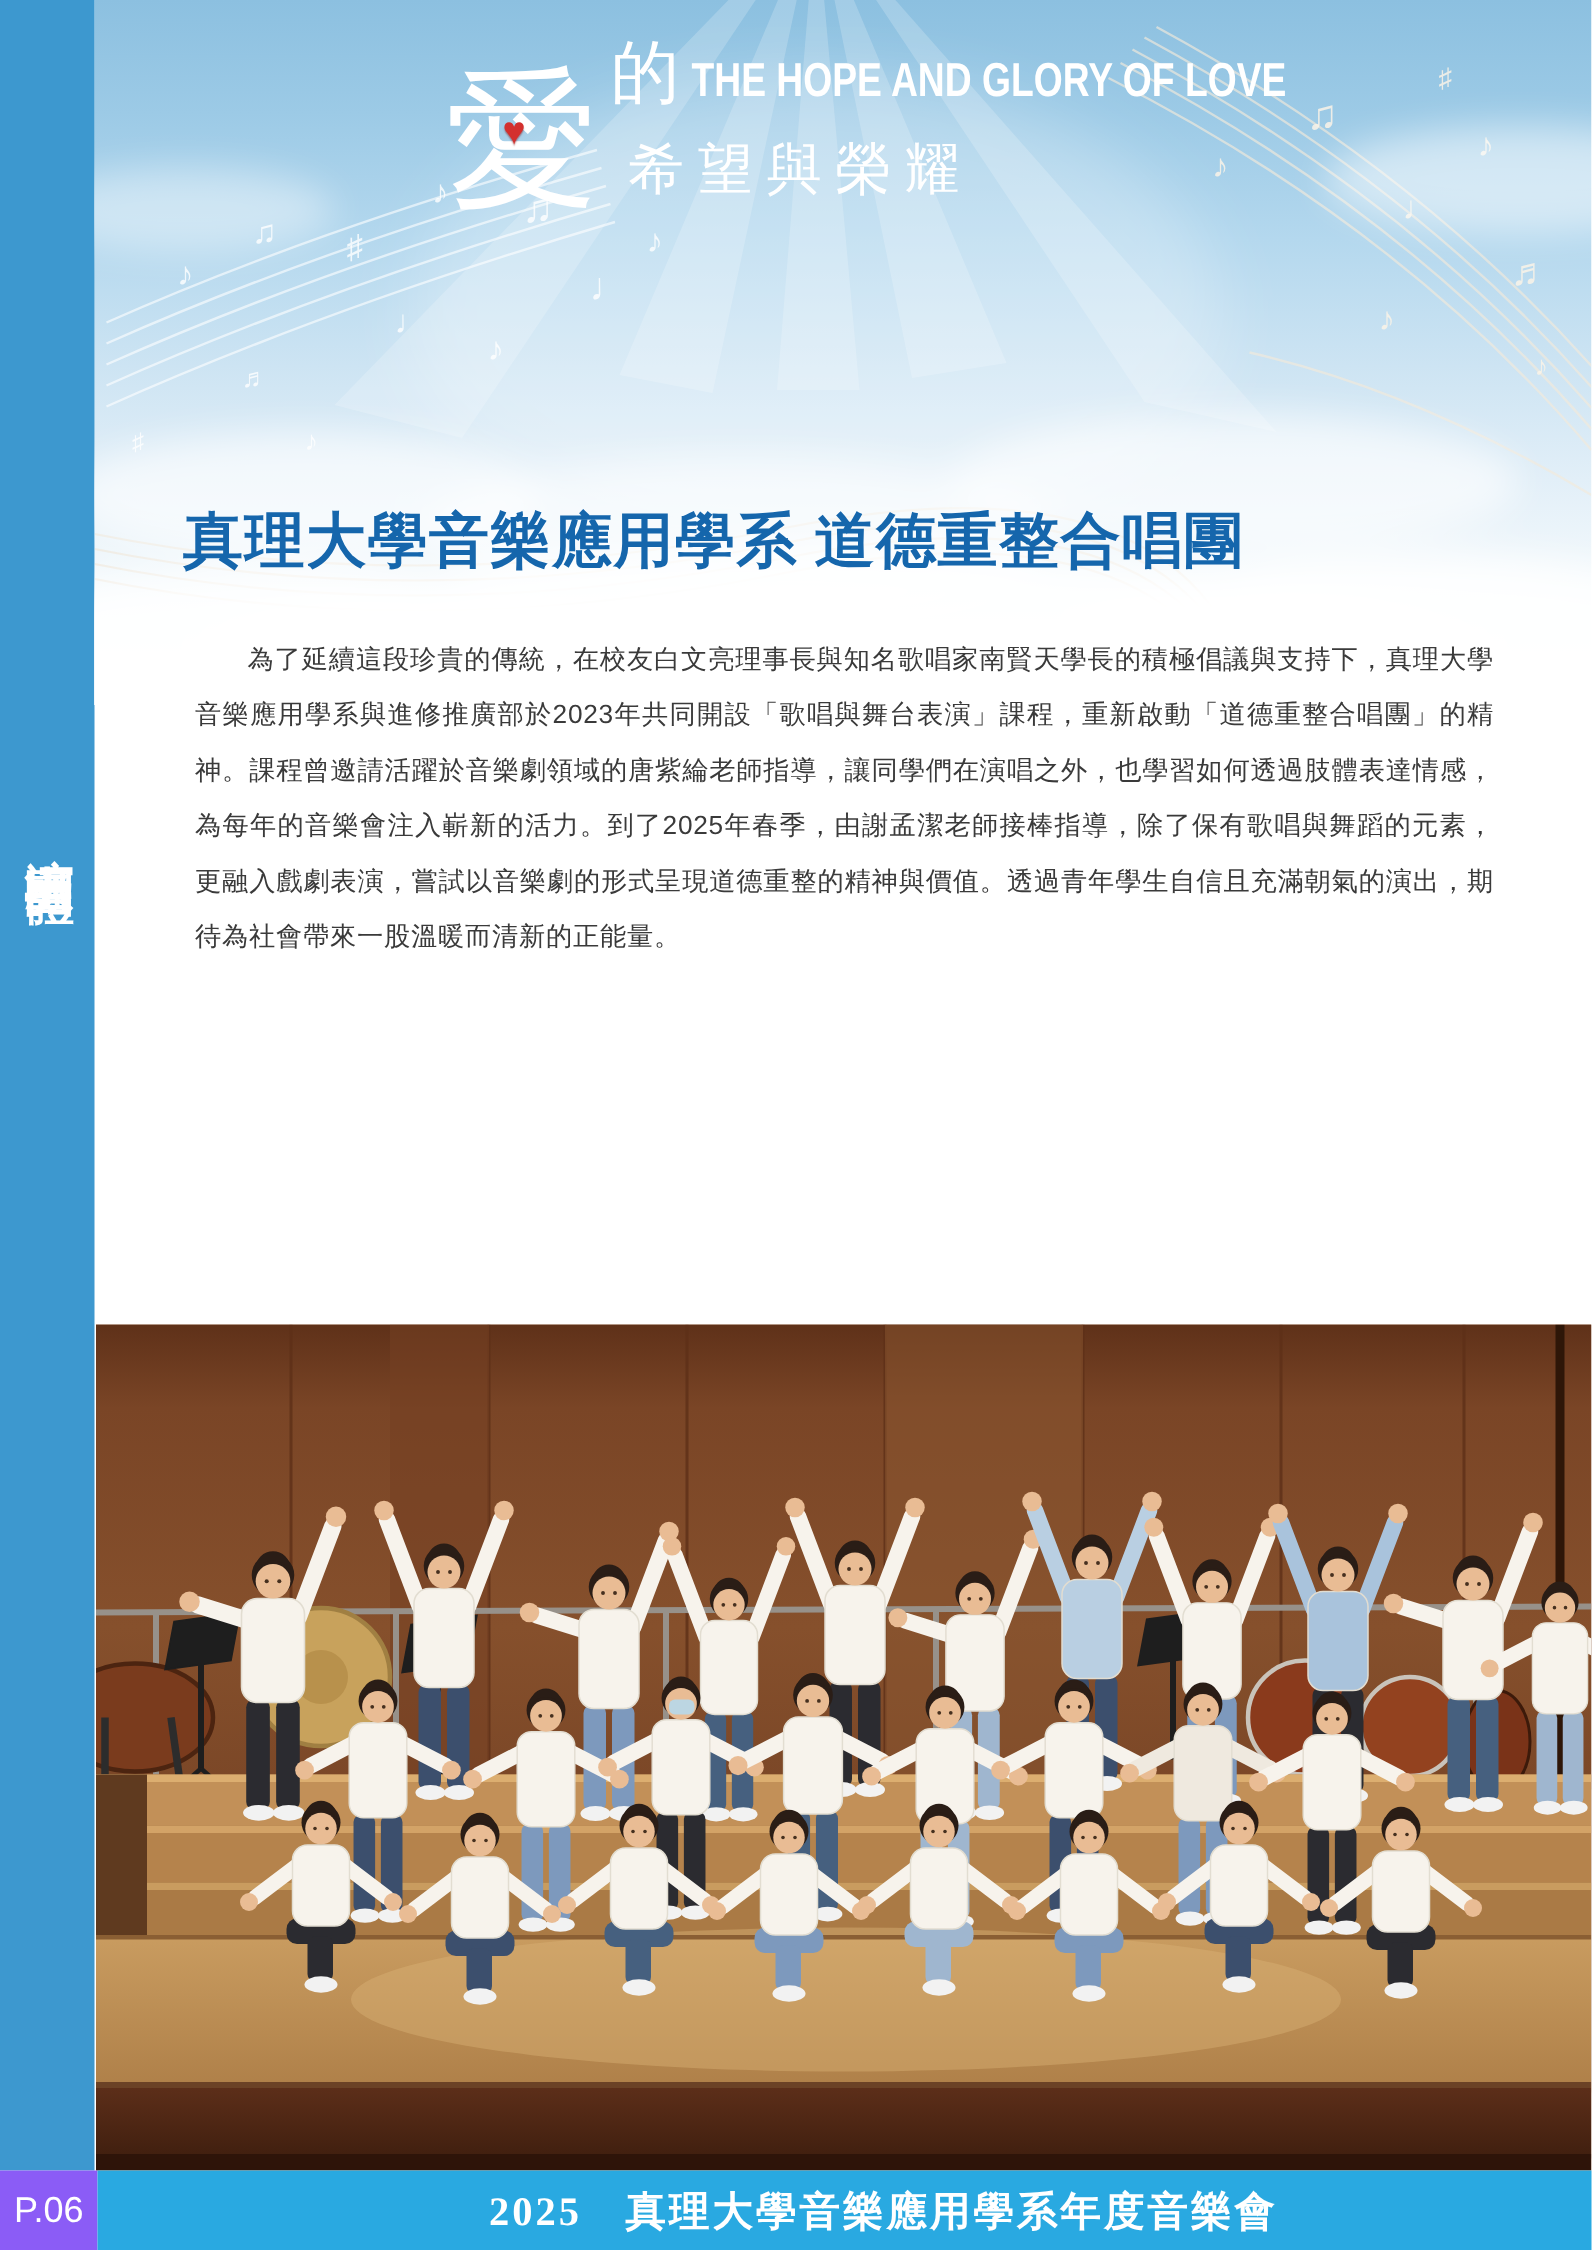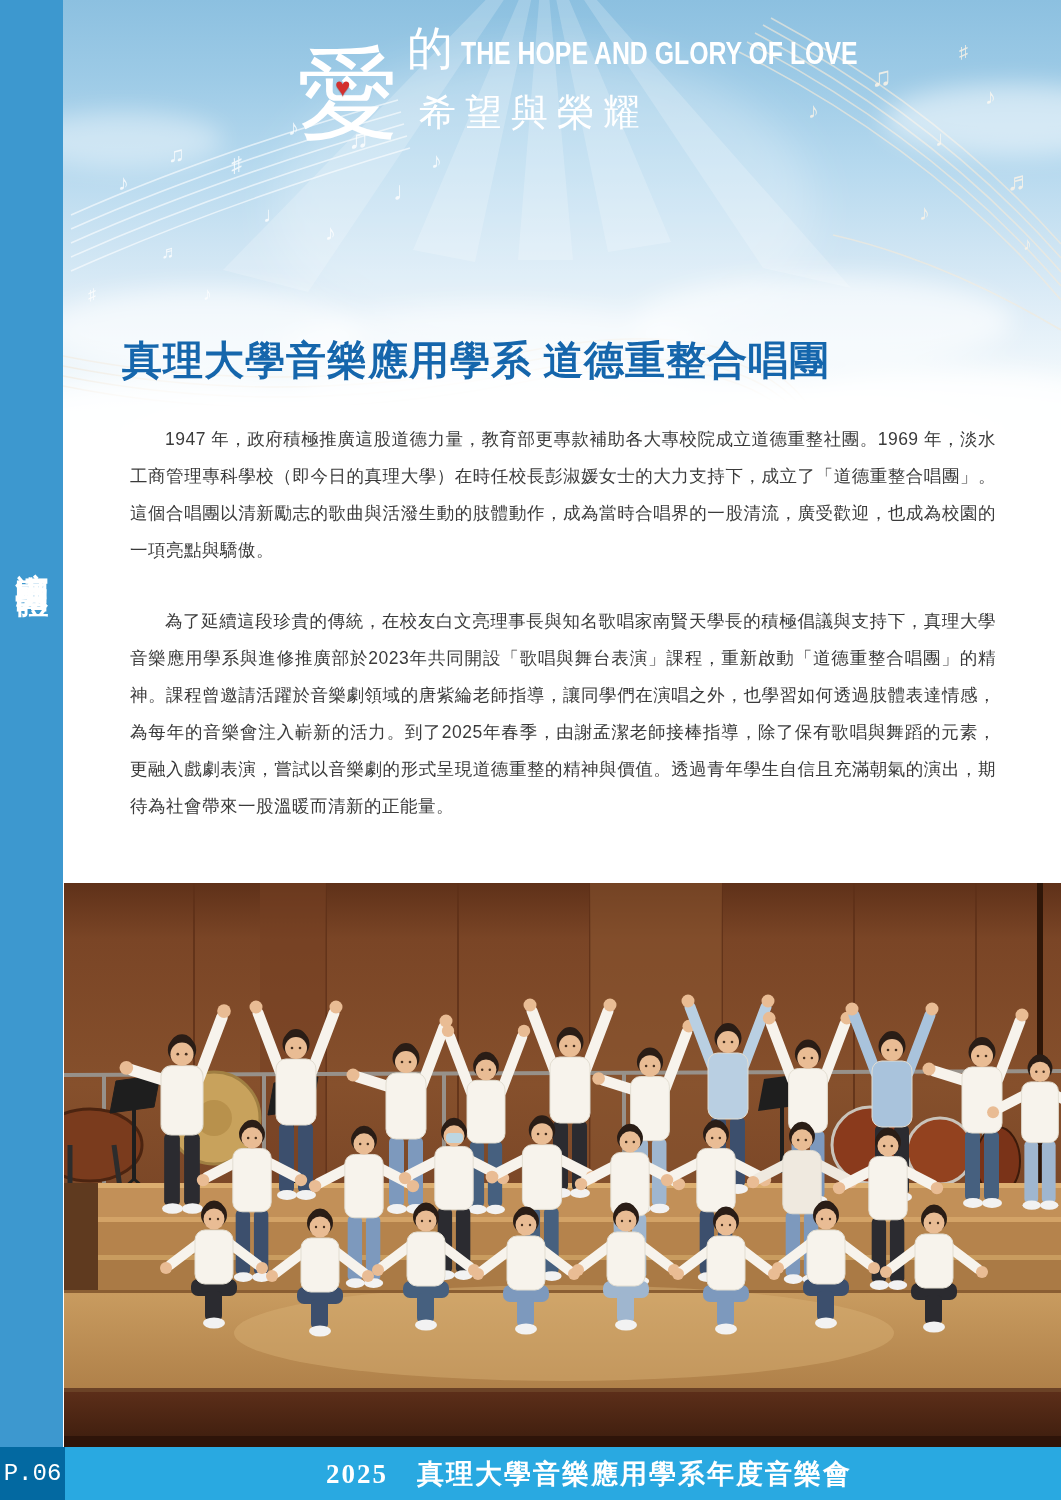--- a/index.html
+++ b/index.html
@@ -72,22 +72,22 @@
   
   .photo {
     position:absolute; left:64px; top:883px; width:997px; height:564px;
     overflow:hidden; background:#7d4928;
   }
   .photo svg { display:block; }
   
   .footer { position:absolute; left:0; top:1447px; width:1061px; height:53px; }
   .page-box {
     position:absolute; left:0; top:0; width:65px; height:53px;
-    background:#0369a1; color:#ffffff; font-size:24px;
-    display:flex; align-items:center; justify-content:center;font-family:Liberation Mono, monospace;
+    background:#8b5cf6; color:#ffffff; font-size:24px;
+    display:flex; align-items:center; justify-content:center;
   }
   .footer-bar {
     position:absolute; left:65px; top:0; width:1048px; height:53px;
     background:#29a9e1; color:#ffffff;
     display:flex; align-items:center; justify-content:center;
   }
   .footer-bar .footer-text {
     font-family:"Liberation Serif", serif; font-weight:700;
     font-size:27px; letter-spacing:2px; white-space:nowrap;
   }
@@ -179,21 +179,20 @@
   <div class="eng-title">THE HOPE AND GLORY OF LOVE</div>
   <div class="cn-subtitle">希望與榮耀</div>
 </div>
 
 <div class="sidebar">
   <div class="sidebar-label">演出團體</div>
 </div>
 
 <h1 class="article-title">真理大學音樂應用學系 道德重整合唱團</h1>
 <div class="article-body">
-  <p>1947 年，政府積極推廣這股道德力量，教育部更專款補助各大專校院成立道德重整社團。1969 年，淡水工商管理專科學校（即今日的真理大學）在時任校長彭淑媛女士的大力支持下，成立了「道德重整合唱團」。這個合唱團以清新勵志的歌曲與活潑生動的肢體動作，成為當時合唱界的一股清流，廣受歡迎，也成為校園的一項亮點與驕傲。</p>
   <p>為了延續這段珍貴的傳統，在校友白文亮理事長與知名歌唱家南賢天學長的積極倡議與支持下，真理大學音樂應用學系與進修推廣部於2023年共同開設「歌唱與舞台表演」課程，重新啟動「道德重整合唱團」的精神。課程曾邀請活躍於音樂劇領域的唐紫綸老師指導，讓同學們在演唱之外，也學習如何透過肢體表達情感，為每年的音樂會注入嶄新的活力。到了2025年春季，由謝孟潔老師接棒指導，除了保有歌唱與舞蹈的元素，更融入戲劇表演，嘗試以音樂劇的形式呈現道德重整的精神與價值。透過青年學生自信且充滿朝氣的演出，期待為社會帶來一股溫暖而清新的正能量。</p>
 </div>
 
 <div class="photo">
 <svg width="997" height="564" viewBox="0 0 997 564">
   <defs>
     <linearGradient id="wall" x1="0" y1="0" x2="0" y2="1">
       <stop offset="0" stop-color="#5f3119"></stop>
           <stop offset=".18" stop-color="#7a4526"></stop>
       <stop offset=".65" stop-color="#86502c"></stop>

